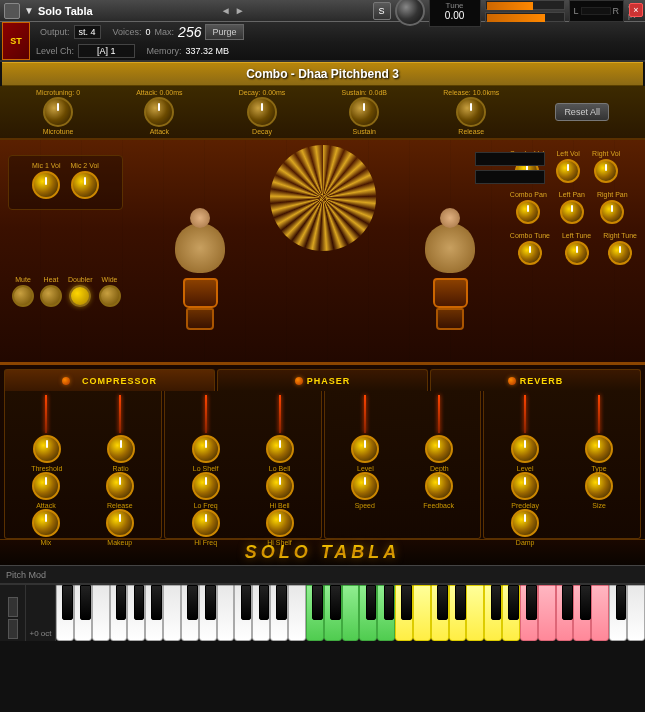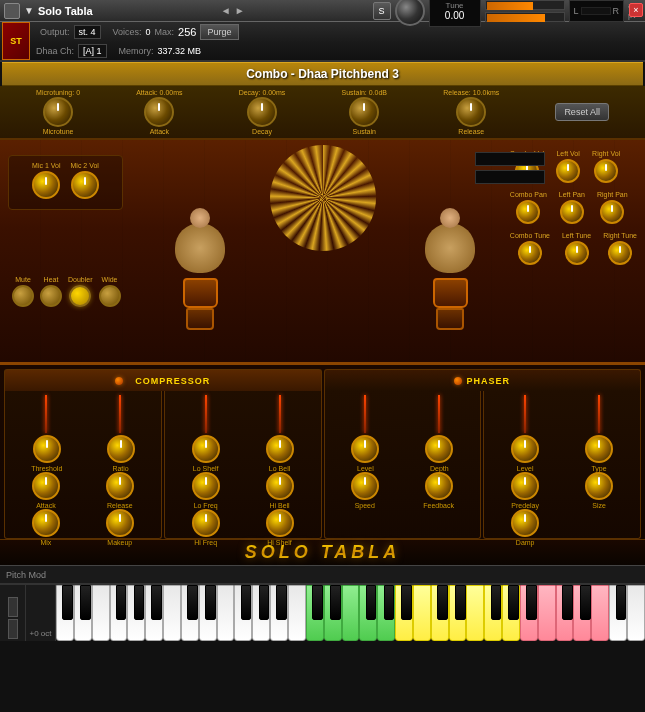--- a/index.html
+++ b/index.html
@@ -66,27 +66,27 @@
   <div style="background:linear-gradient(to bottom,#2a2a2a,#1a1a1a);height:20px;display:flex;align-items:center;padding:0 4px;gap:4px;">
     <div style="width:28px;height:38px;background:linear-gradient(135deg,#8B0000,#5a0000);border:1px solid #cc6600;display:flex;align-items:center;justify-content:center;color:#ffd700;font-size:9px;font-weight:bold;position:absolute;top:22px;left:2px;z-index:5;">ST</div>
     <span style="margin-left:32px;"></span>
     <span style="color:#888;font-size:9px;">Output:</span>
     <div style="background:#111;border:1px solid #444;color:#fff;font-size:9px;padding:1px 4px;cursor:pointer;">
       <span>st. 4</span>
     </div>
     <span style="color:#888;font-size:9px;margin-left:8px;">Voices:</span>
     <span style="color:#fff;font-size:9px;">0</span>
     <span style="color:#888;font-size:9px;">Max:</span>
-    <span style="color:#fff;font-size:11px;">256</span>
+    <span style="color:#fff;font-size:14px;font-style:italic;">256</span>
     <div style="background:linear-gradient(to bottom,#555,#333);color:#ccc;border:1px solid #666;font-size:9px;padding:1px 6px;cursor:pointer;height:16px;display:flex;align-items:center;">Purge</div>
   </div>
 
   <div style="background:linear-gradient(to bottom,#1a1a1a,#111);height:20px;display:flex;align-items:center;padding:0 4px 0 36px;gap:4px;border-bottom:2px solid #333;">
-    <span style="color:#888;font-size:9px;">Dhaa Ch:</span>
-    <div style="background:#111;border:1px solid #444;color:#fff;font-size:9px;padding:1px 4px;cursor:pointer;">
+    <span style="color:#888;font-size:9px;">Level Ch:</span>
+    <div style="background:#111;border:1px solid #444;color:#fff;font-size:9px;padding:1px 18px;cursor:pointer;">
       <span>[A]  1</span>
     </div>
     <span style="color:#888;font-size:9px;margin-left:8px;">Memory:</span>
     <span style="color:#fff;font-size:9px;">337.32 MB</span>
   </div>
 
   <div style="background:linear-gradient(to bottom,#b8860b,#8B6914);height:24px;display:flex;align-items:center;justify-content:center;border-top:1px solid #daa520;border-bottom:1px solid #5a4000;margin:0 2px;">
     <span style="color:#fff;font-size:12px;font-weight:bold;text-shadow:1px 1px 2px #000;">Combo - Dhaa Pitchbend 3</span>
   </div>
 
@@ -270,20 +270,24 @@
   <div style="background:linear-gradient(to bottom,#1a0800,#120500);padding:4px 4px 0 4px;">
 
     <div style="display:flex;gap:2px;margin-bottom:0;">
       <div style="flex:1;height:22px;display:flex;align-items:center;justify-content:center;gap:12px;cursor:pointer;border-radius:3px 3px 0 0;border:1px solid #5a3000;border-bottom:none;background:linear-gradient(to bottom,#5a2800,#3a1800);text-align:right;">
         <div style="width:8px;height:8px;border-radius:50%;background:radial-gradient(circle at 35% 35%,#ff8800,#aa3300);box-shadow:0 0 4px #ff880088;"></div>
         <span style="color:#ffd700;font-size:9px;font-weight:bold;letter-spacing:1px;">COMPRESSOR</span>
       </div>
       <div style="flex:1;height:22px;display:flex;align-items:center;justify-content:center;gap:4px;cursor:pointer;border-radius:3px 3px 0 0;border:1px solid #5a3000;border-bottom:none;background:linear-gradient(to bottom,#3a1800,#200e00);">
         <div style="width:8px;height:8px;border-radius:50%;background:radial-gradient(circle at 35% 35%,#ff8800,#aa3300);box-shadow:0 0 4px #ff880088;"></div>
         <span style="color:#ffd700;font-size:9px;font-weight:bold;letter-spacing:1px;">PHASER</span>
+      </div>
+      <div style="flex:1;height:22px;display:flex;align-items:center;justify-content:center;gap:4px;cursor:pointer;border-radius:3px 3px 0 0;border:1px solid #5a3000;border-bottom:none;background:linear-gradient(to bottom,#3a1800,#200e00);">
+        <div style="width:8px;height:8px;border-radius:50%;background:radial-gradient(circle at 35% 35%,#ff8800,#aa3300);box-shadow:0 0 4px #ff880088;"></div>
+        <span style="color:#ffd700;font-size:9px;font-weight:bold;letter-spacing:1px;">REVERB</span>
       </div>
     </div>
 
     <div style="display:flex;gap:2px;height:148px;">
 
       <div style="flex:1;background:linear-gradient(to bottom,#200e00,#150700);border:1px solid #5a3000;border-top:none;border-radius:0 0 3px 3px;padding:4px;display:flex;flex-direction:column;justify-content:space-around;">
 
         <div style="display:flex;justify-content:space-around;align-items:center;margin-bottom:2px;">
           <div style="width:2px;height:38px;background:linear-gradient(to bottom,#ff4400,#882200);box-shadow:0 0 4px #ff4400;"></div>
           <div style="width:2px;height:38px;background:linear-gradient(to bottom,#ff4400,#882200);box-shadow:0 0 4px #ff4400;"></div>

